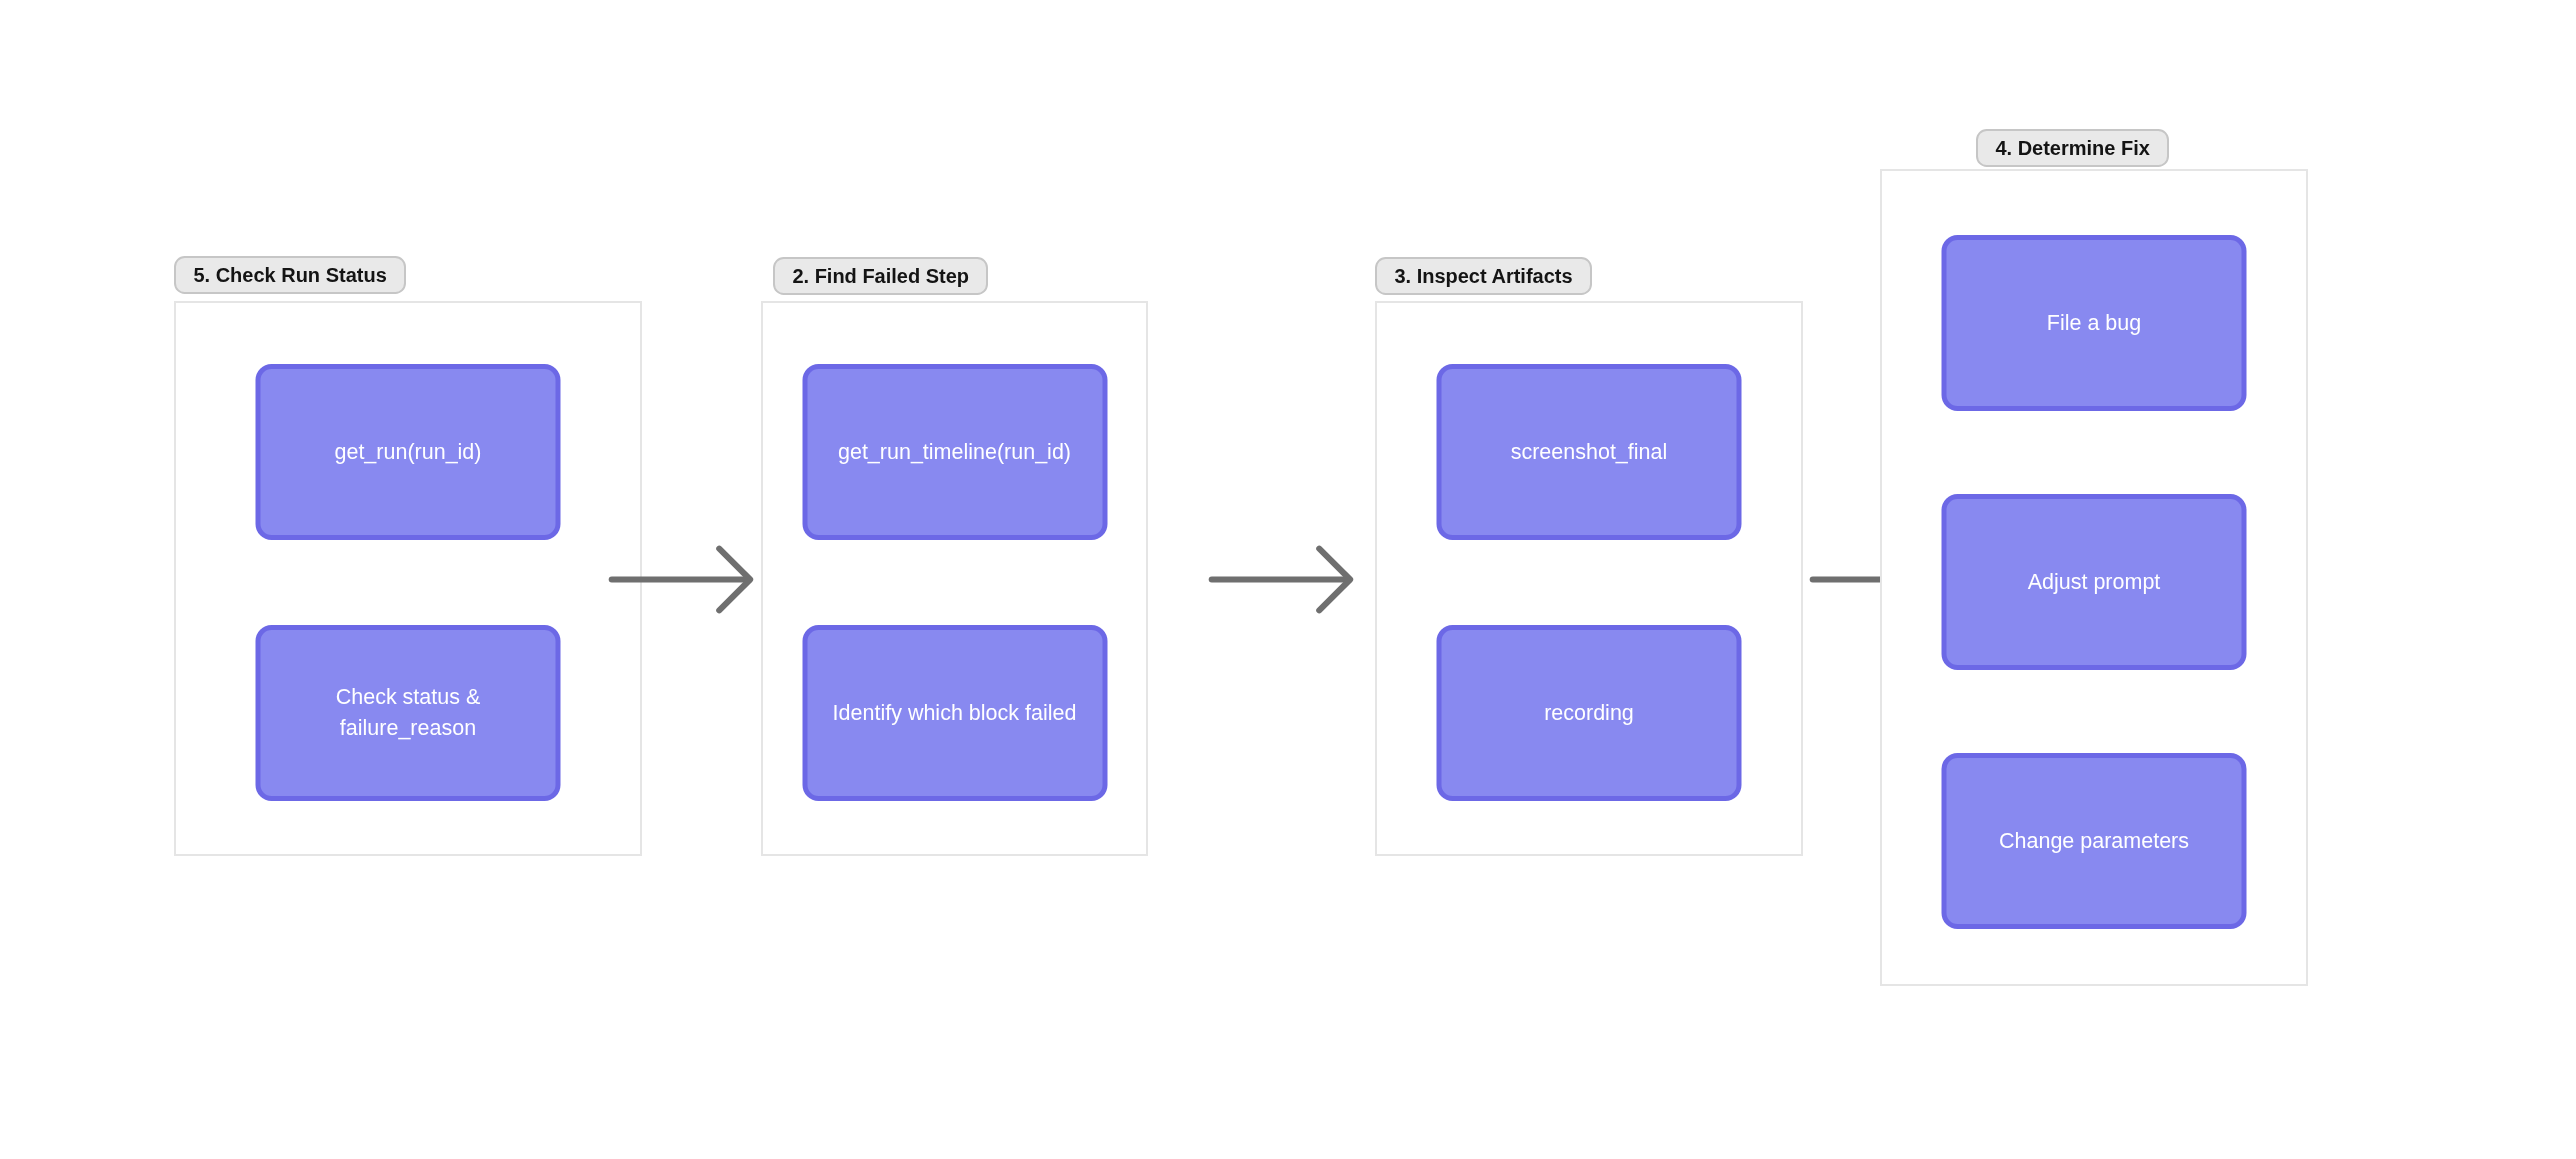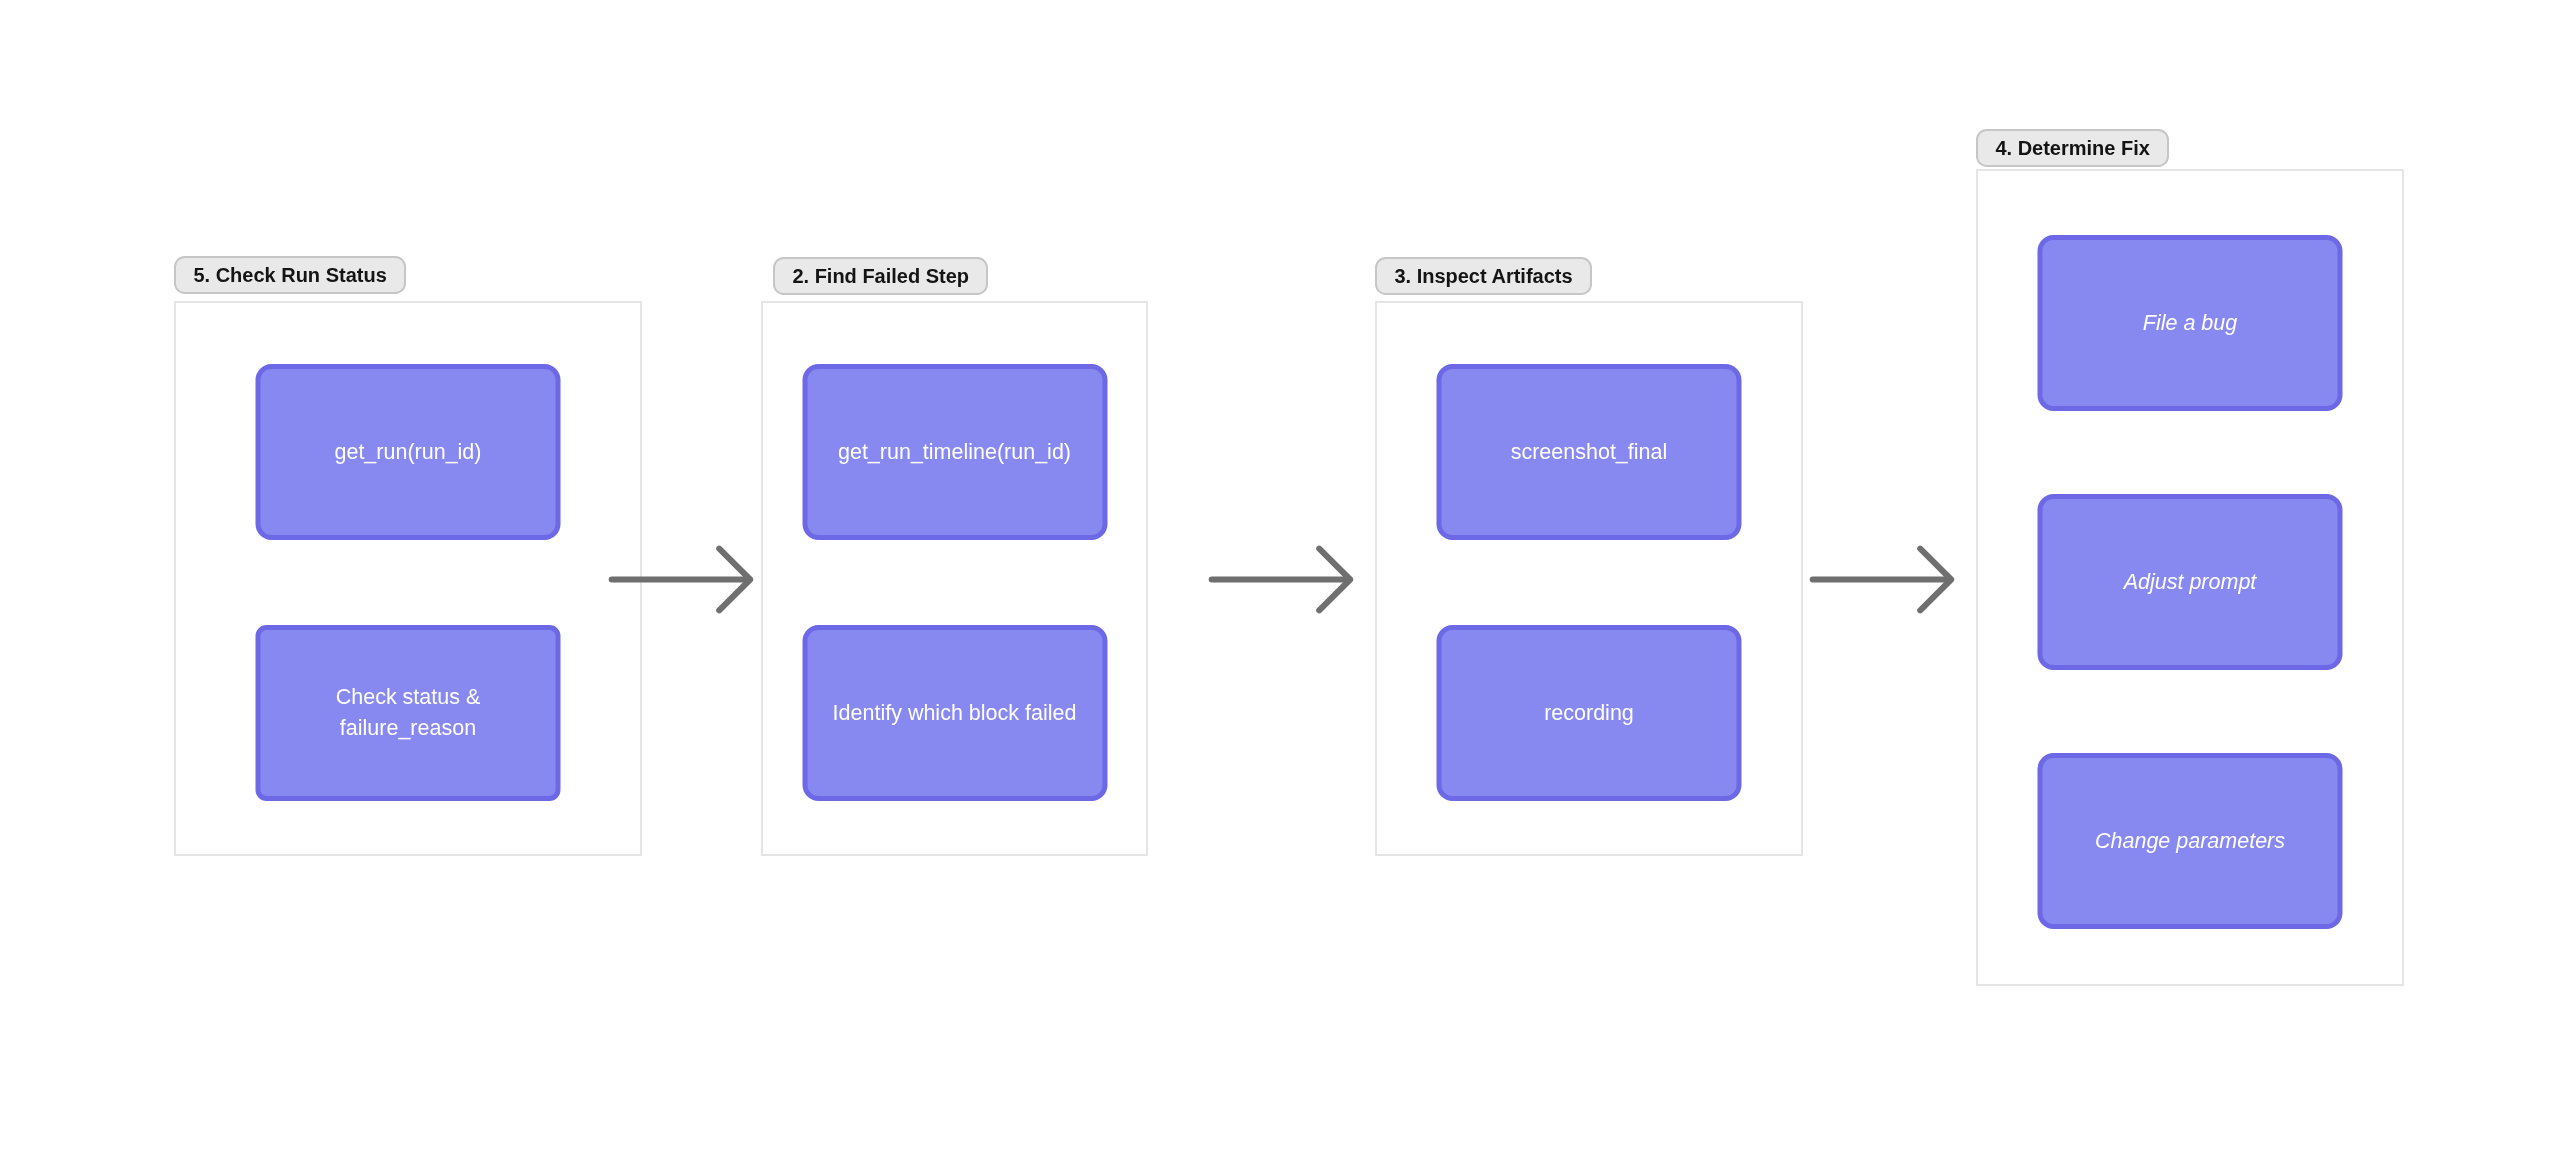--- a/index.html
+++ b/index.html
@@ -73,21 +73,21 @@
 </head>
 <body>
 
 <div class="canvas">
 
   <div class="pill" style="left:174px;top:256px;">5. Check Run Status</div>
   <div class="container" style="left:174px;top:301px;width:468px;height:555px;">
     <div class="node" style="top:61px;">
       <span>get_run(run_id)</span>
     </div>
-    <div class="node" style="top:322px;border-radius:11px;">
+    <div class="node" style="top:322px;">
       <span>Check status &amp; failure_reason</span>
     </div>
   </div>
 
   <div class="arrow" style="left:605px;top:539px;">
     <svg viewBox="0 0 250 120">
       <line x1="10" y1="60" x2="206" y2="60" stroke="#6F6F6F" stroke-width="9" stroke-linecap="round"></line>
       <polyline points="170,14 216,60 170,106" fill="none" stroke="#6F6F6F" stroke-width="9" stroke-linecap="round" stroke-linejoin="round"></polyline>
     </svg>
   </div>
@@ -120,21 +120,21 @@
   </div>
 
   <div class="arrow" style="left:1806px;top:539px;">
     <svg viewBox="0 0 250 120">
       <line x1="10" y1="60" x2="206" y2="60" stroke="#6F6F6F" stroke-width="9" stroke-linecap="round"></line>
       <polyline points="170,14 216,60 170,106" fill="none" stroke="#6F6F6F" stroke-width="9" stroke-linecap="round" stroke-linejoin="round"></polyline>
     </svg>
   </div>
 
   <div class="pill" style="left:1976px;top:129px;">4. Determine Fix</div>
-  <div class="container" style="left:1976px;top:169px;width:428px;height:817px;font-style:italic;">
+  <div class="container" style="left:1880px;top:169px;width:428px;height:817px;">
     <div class="node" style="top:64px;">
       <span>File a bug</span>
     </div>
     <div class="node" style="top:323px;">
       <span>Adjust prompt</span>
     </div>
     <div class="node" style="top:582px;">
       <span>Change parameters</span>
     </div>
   </div>

